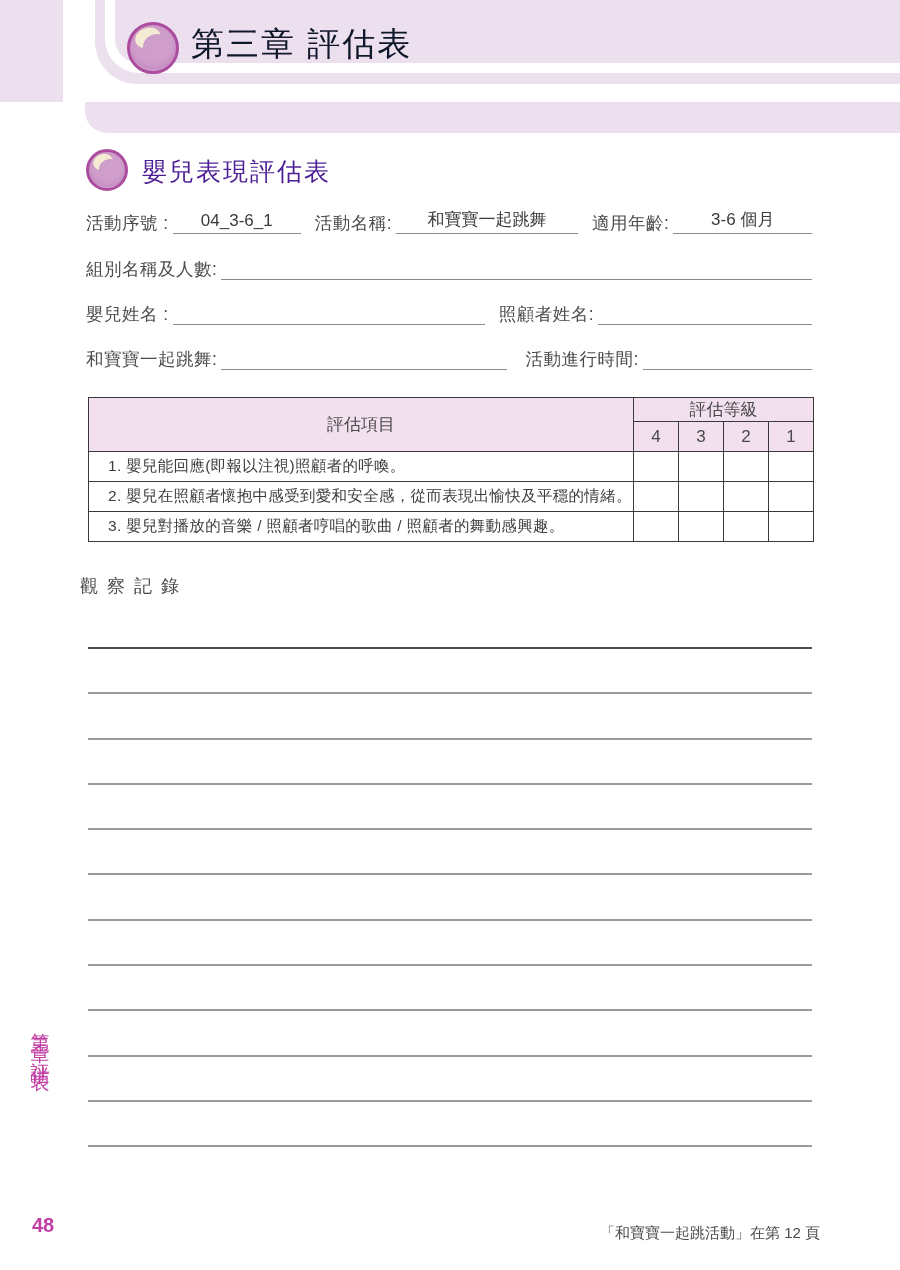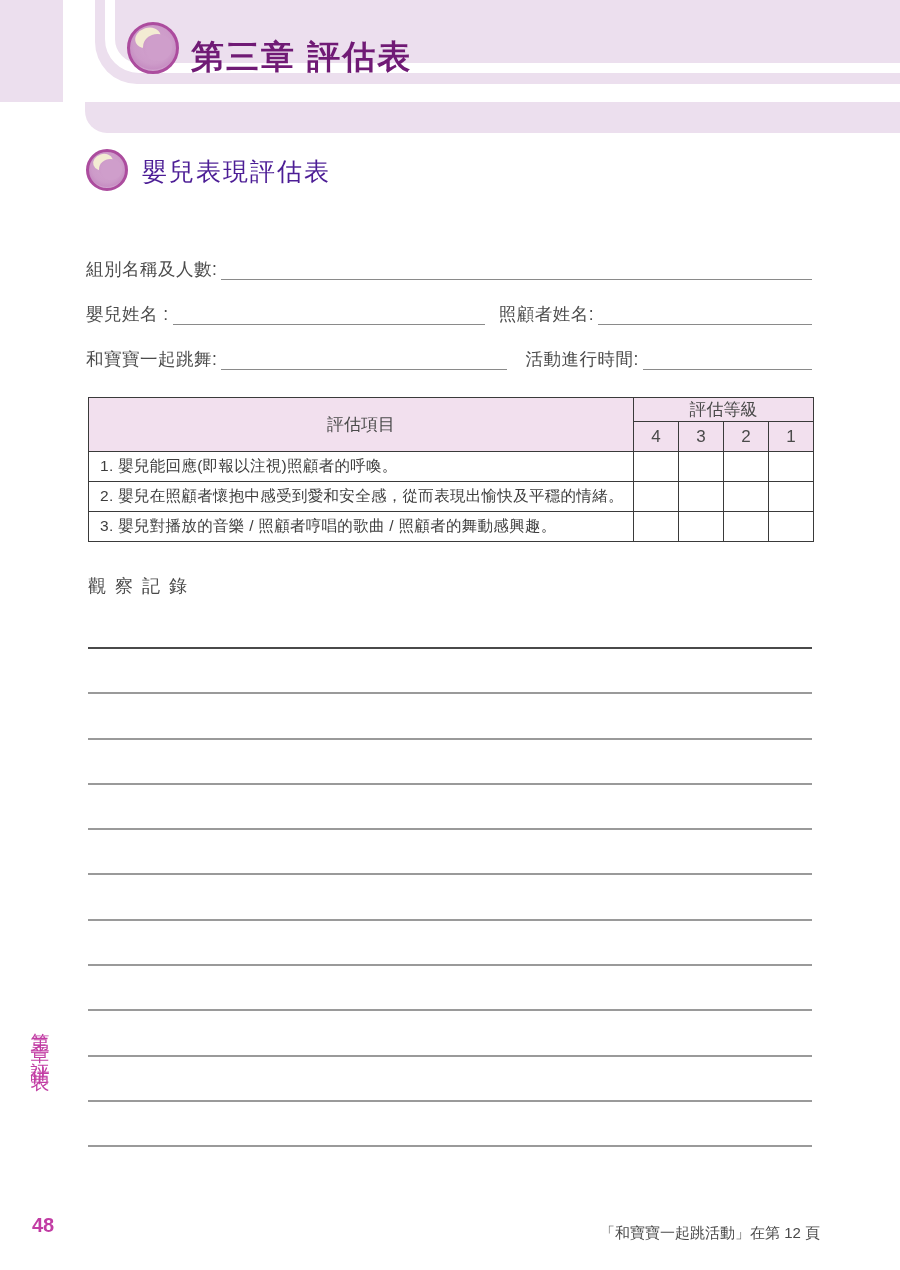--- a/index.html
+++ b/index.html
@@ -8,22 +8,22 @@
 
   
   .banner { position:absolute; top:0; left:0; width:900px; height:135px; }
   .banner-corner { position:absolute; left:0; top:0; width:63px; height:102px; background:#ecdfee; }
   .banner-main { position:absolute; left:95px; top:0; right:0; height:84px;
                  background:#ecdfee; border-bottom-left-radius:42px; overflow:hidden; }
   .banner-stroke { position:absolute; left:10px; top:-20px; right:-20px; bottom:11px;
                    border:10px solid #fff; border-bottom-left-radius:34px; }
   .banner-band { position:absolute; left:85px; top:102px; right:0; height:31px;
                  background:#ecdfee; border-bottom-left-radius:22px; }
-  .chapter-title { position:absolute; left:96px; top:13px; height:84px; line-height:88px;
-                   font-size:33px; font-weight:700; color:#701a75; letter-spacing:2px; }
+  .chapter-title { position:absolute; left:96px; top:0; height:84px; line-height:88px;
+                   font-size:33px; font-weight:400; color:#0f172a; letter-spacing:2px; }
 
   
   .pearl { position:absolute; border-radius:50%; border:3px solid #ac4c9e;
            background:radial-gradient(circle at 50% 42%, #d2a3ce 0%, #cd9bc9 55%, #c78fc3 70%, #e9d7ea 84%, #e9d7ea 100%); }
   .pearl::before { content:""; position:absolute; left:10%; top:6%; width:56%; height:44%;
                    background:#f3ecd3; border-radius:50%; transform:rotate(-18deg); }
   .pearl::after { content:""; position:absolute; left:28%; top:20%; width:64%; height:58%;
                   background:radial-gradient(circle at 60% 55%, #cf9ecb 60%, #ca95c6 100%); border-radius:50%; }
   .pearl-lg { left:32px; top:22px; width:52px; height:52px; }
   .pearl-sm { left:86px; top:149px; width:42px; height:42px; }
@@ -44,25 +44,25 @@
   .grow { flex:1 1 auto; }
 
   
   .eval-table { position:absolute; left:88px; top:397px; width:725px;
                 border-collapse:collapse; table-layout:fixed; }
   .eval-table th, .eval-table td { border:1.6px solid #3a3a3a; font-weight:normal; }
   .eval-table th { background:#f2e0ee; color:#4a4a4a; font-size:17px; text-align:center; }
   .th-grade-top { height:20px; }
   .th-grade-num { height:30px; }
   .eval-table td.item { height:30px; background:#fff; font-size:15.5px; color:#3d3d3d;
-                        padding:0 6px 0 11px; letter-spacing:0.3px; white-space:nowrap; overflow:hidden; }
+                        padding:0 6px 0 19px; letter-spacing:0.3px; white-space:nowrap; overflow:hidden; }
   .eval-table td.mark { background:#fff; }
 
   
-  .obs-label { position:absolute; left:88px; top:574px; font-size:18px; color:#4a4a4a; letter-spacing:0.5em; }
+  .obs-label { position:absolute; left:80px; top:574px; font-size:18px; color:#4a4a4a; letter-spacing:0.5em; }
   .rules { position:absolute; left:88px; top:647px; width:724px; }
   .rule { height:0; border-top:2px solid #9a9a9a; margin-bottom:43.3px; }
   .rule.dark { border-top-color:#4a4a4a; }
 
   
   .side-tab { position:absolute; left:27px; top:1018px; color:#c23da4; }
   .side-tab div { writing-mode:vertical-rl; font-size:19px; font-weight:500; letter-spacing:5px; }
   .side-tab .sec { margin-top:14px; }
   .side-tab { display:flex; flex-direction:column; align-items:center; }
   .page-number { position:absolute; left:32px; top:1214px; font-size:20px; font-weight:700; color:#c23da4; }
@@ -82,20 +82,28 @@
       <div class="banner-stroke"></div>
       <span class="pearl pearl-lg"></span>
       <h1 class="chapter-title">第三章 評估表</h1>
     </div>
     <div class="banner-band"></div>
   </header>
 
   <span class="pearl pearl-sm"></span>
   <h2 class="section-title">嬰兒表現評估表</h2>
 
+  <div class="form-row row1">
+    <span class="lbl">活動序號 :</span>
+    <span class="fill" style="width:128px">04_3-6_1</span>
+    <span class="lbl gap">活動名稱:</span>
+    <span class="fill" style="width:182px">和寶寶一起跳舞</span>
+    <span class="lbl gap">適用年齡:</span>
+    <span class="fill grow">3-6 個月</span>
+  </div>
 
   <div class="form-row row2">
     <span class="lbl">組別名稱及人數:</span>
     <span class="fill grow"></span>
   </div>
 
   <div class="form-row row3">
     <span class="lbl">嬰兒姓名 :</span>
     <span class="fill" style="width:312px"></span>
     <span class="lbl" style="margin-left:14px">照顧者姓名:</span>

